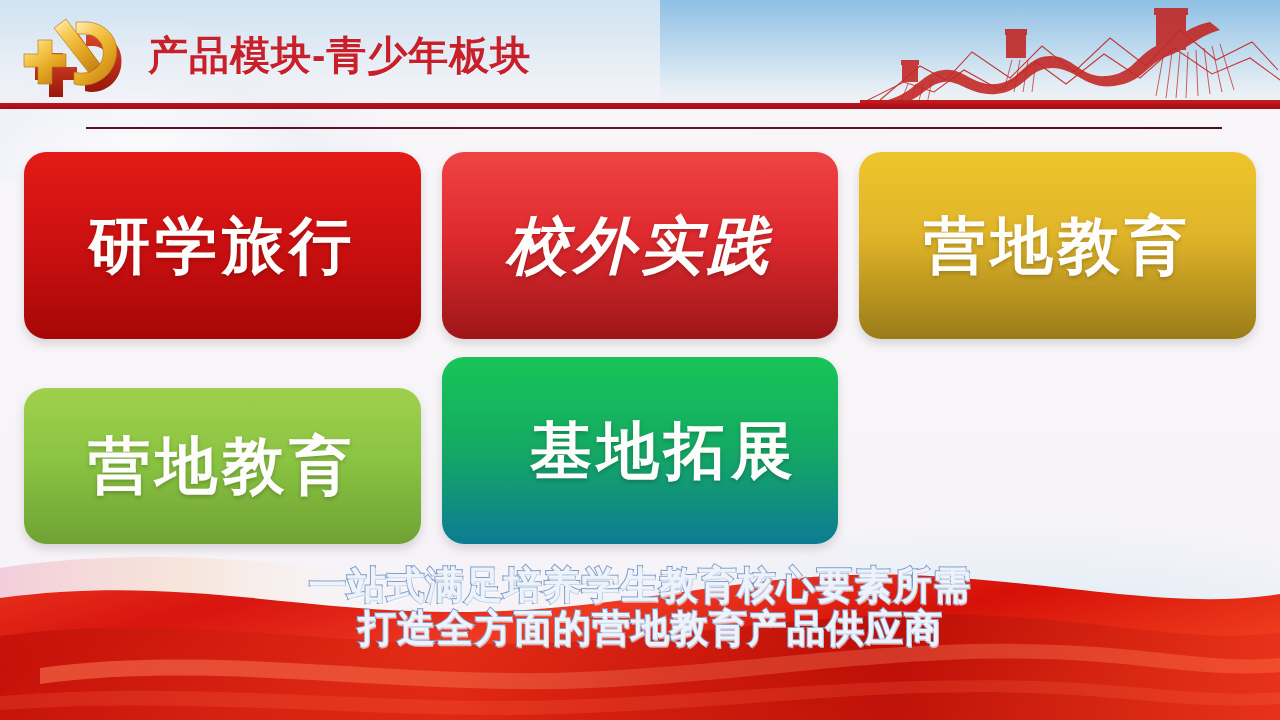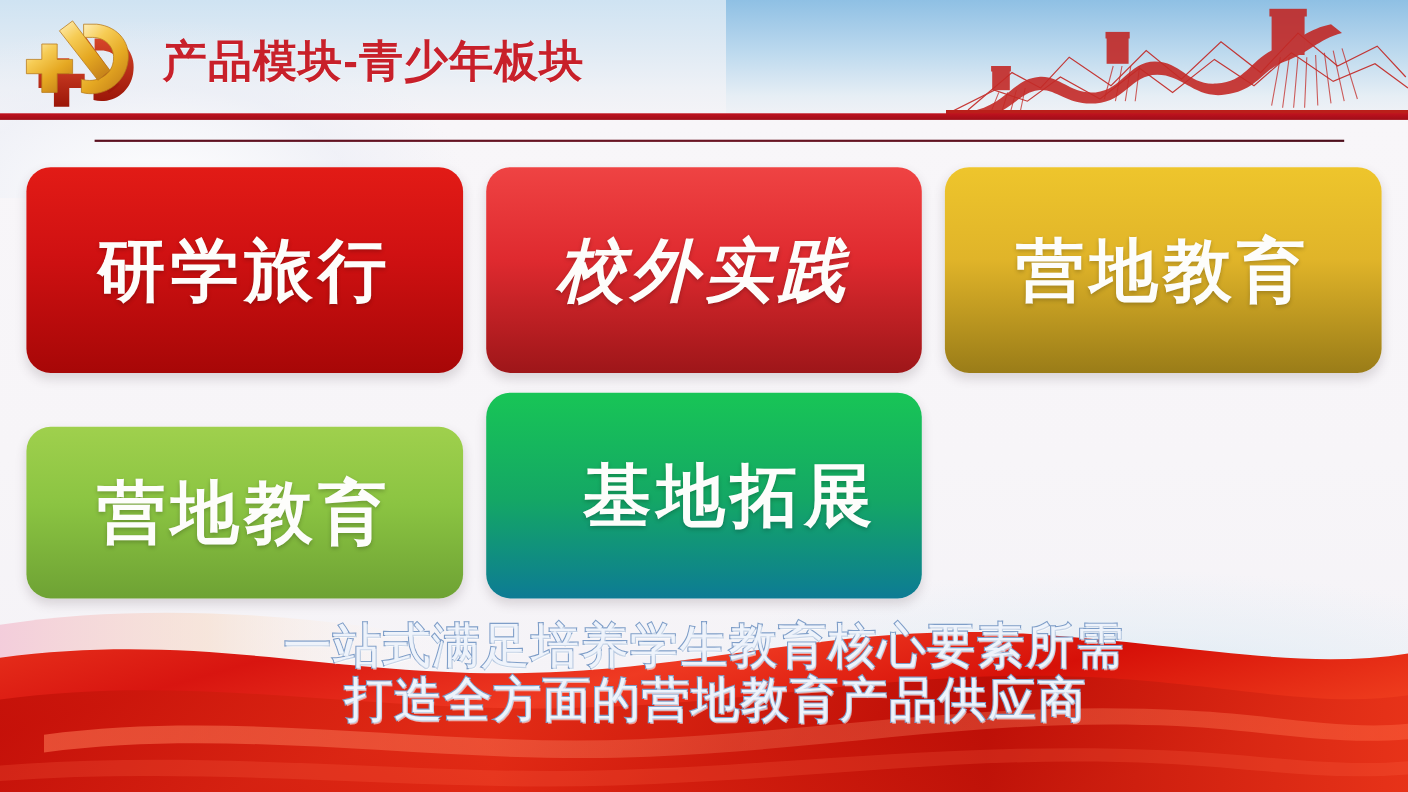--- a/index.html
+++ b/index.html
@@ -87,21 +87,21 @@
 
   
   .ribbon{position:absolute;left:0;bottom:0;width:1280px;height:180px;}
 
   
   .tagline{
     position:absolute;left:0;top:566px;width:1280px;
     text-align:center;line-height:1.02;
   }
   .tagline div{
-    font-size:44px;font-weight:normal;letter-spacing:1px;
+    font-size:38px;font-weight:bold;letter-spacing:1px;
     color:#eef3fb;
     -webkit-text-stroke:2px #7f9ec8;
     paint-order:stroke fill;
     text-shadow:1px 2px 0 rgba(255,255,255,.55);
     white-space:nowrap;
   }
   .tagline .l2{margin-top:4px;padding-left:21px;}
 </style>
 </head>
 <body>

